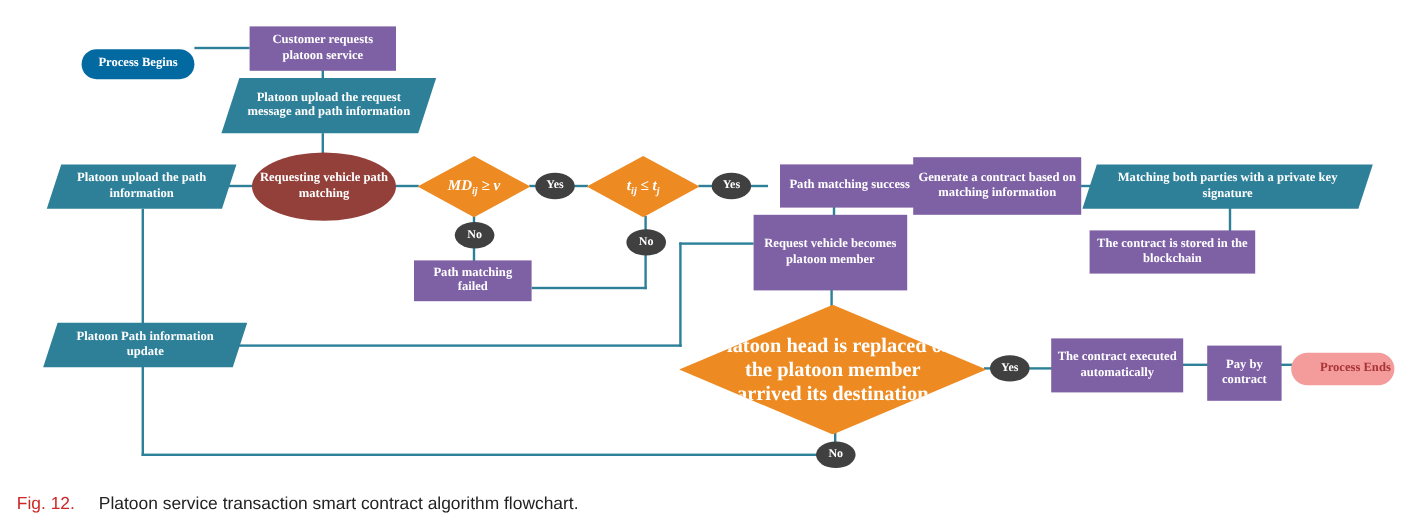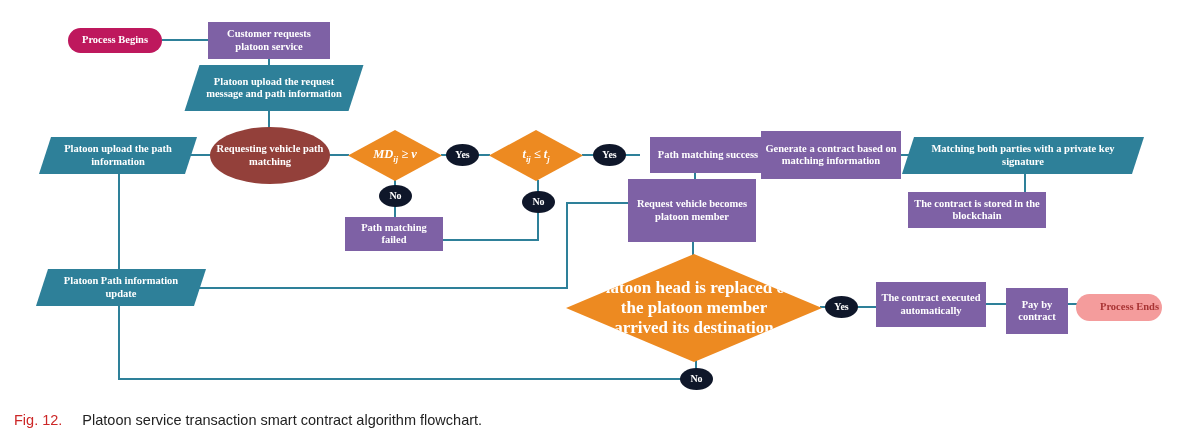--- a/index.html
+++ b/index.html
@@ -10,34 +10,34 @@
   }
   .line { position:absolute; background:#2e8099; z-index:1; }
   .node {
     position:absolute; display:flex; align-items:center; justify-content:center;
     text-align:center; color:#ffffff; font-weight:bold; font-size:10.5px;
     line-height:1.18; z-index:2; padding:1px 3px;
   }
   .rect    { background:#7e61a5; }
   .stadium { border-radius:14px; }
   .ellipse { border-radius:50%; }
-  .green   { background:#be185d; }
+  .green   { background:#0369a1;margin-top:13px; }
   .maroon  { background:#93403a; }
   .pink    { background:#f49c9c; color:#a83434;justify-content:flex-end; }
   .para    { background:transparent; padding:0 8px; }
   .para::before {
     content:""; position:absolute; inset:0; background:#2e8099;
     transform:skewX(-18deg); z-index:0;
   }
   .para > span { position:relative; z-index:1; }
   .diamond { background:#ed8a21; clip-path:polygon(50% 0,100% 50%,50% 100%,0 50%); }
   .cond { font-size:12.5px; font-style:italic; }
   .cond sub { font-size:8.5px; }
   .pill {
-    border-radius:50%; background:#0f172a; font-size:10px; z-index:3; padding:0;justify-content:center;
+    border-radius:50%; background:#404040; font-size:10px; z-index:3; padding:0;justify-content:center;
   }
   .bigd span { width:200px; display:block; }
   .caption {
     position:absolute; left:14px; top:412px; display:flex; gap:20px;
     font-family:"Liberation Sans", sans-serif; font-size:14.5px; color:#222222;
     align-items:baseline;
   }
   .caption .fig { color:#cc2727; }
 </style>
 </head>

